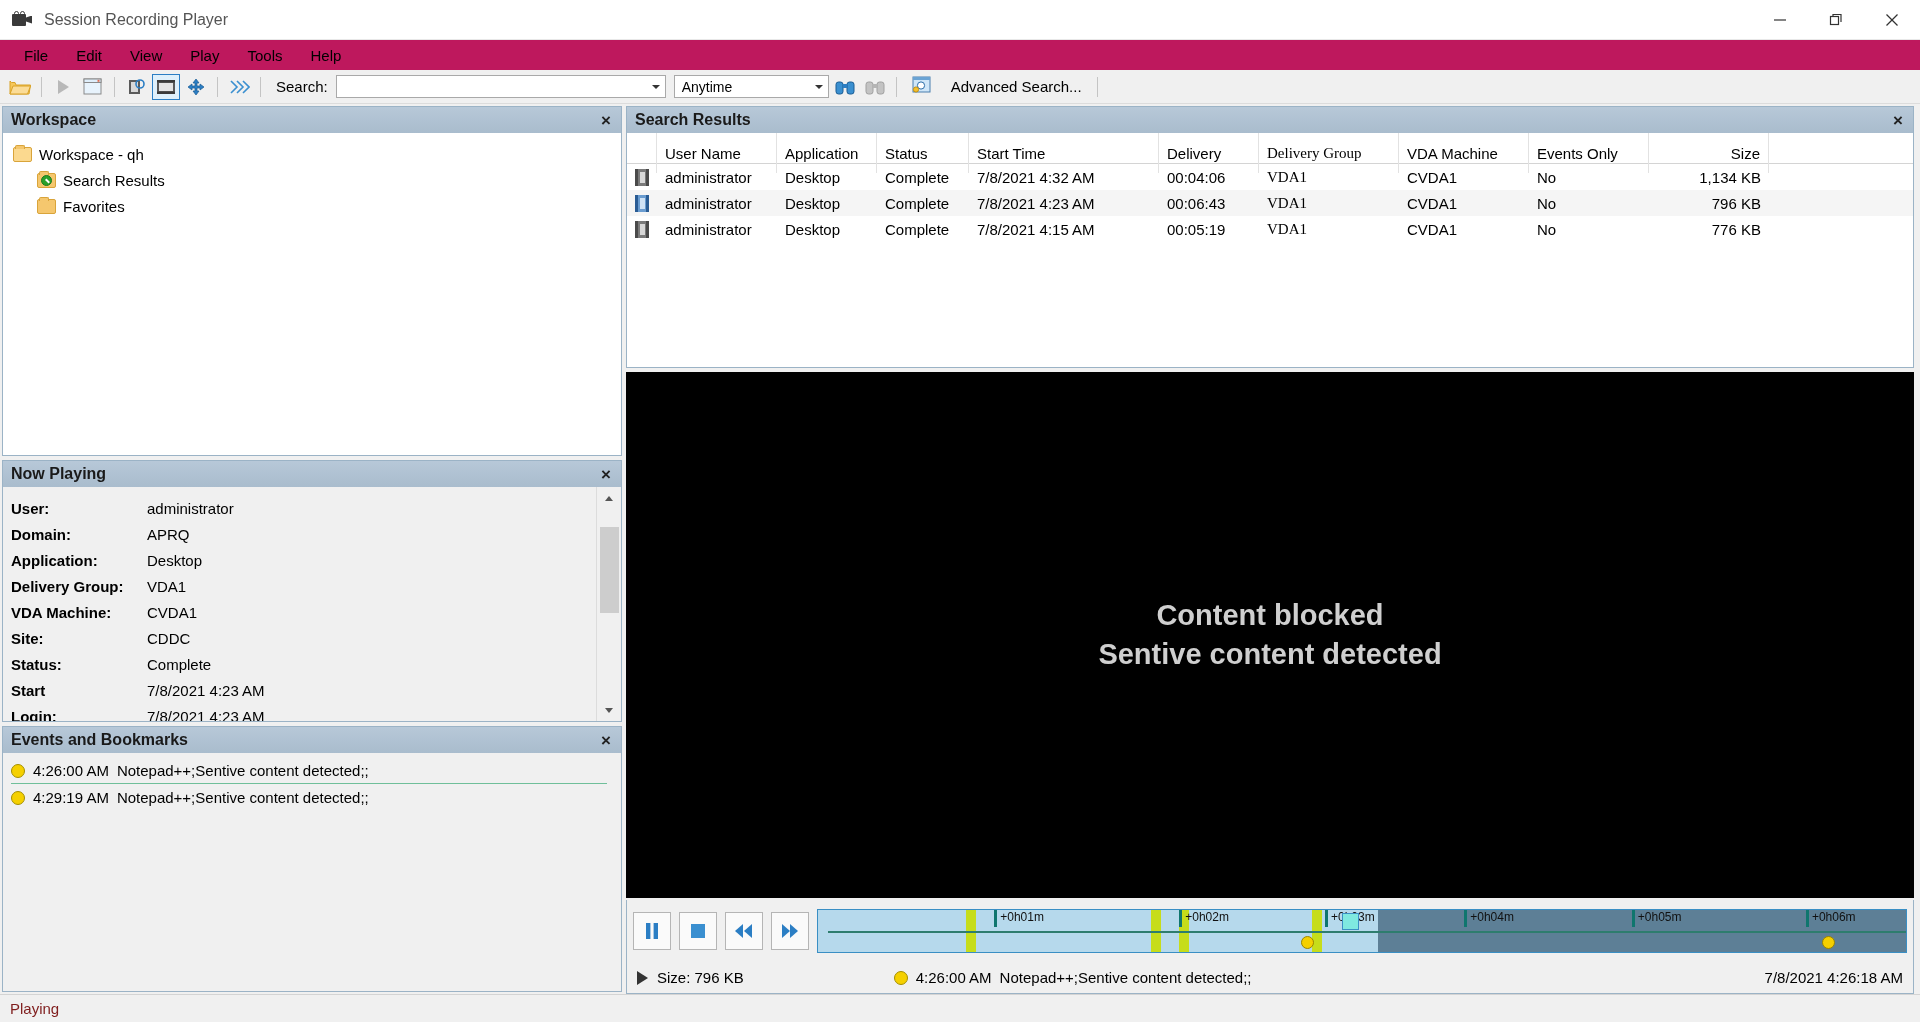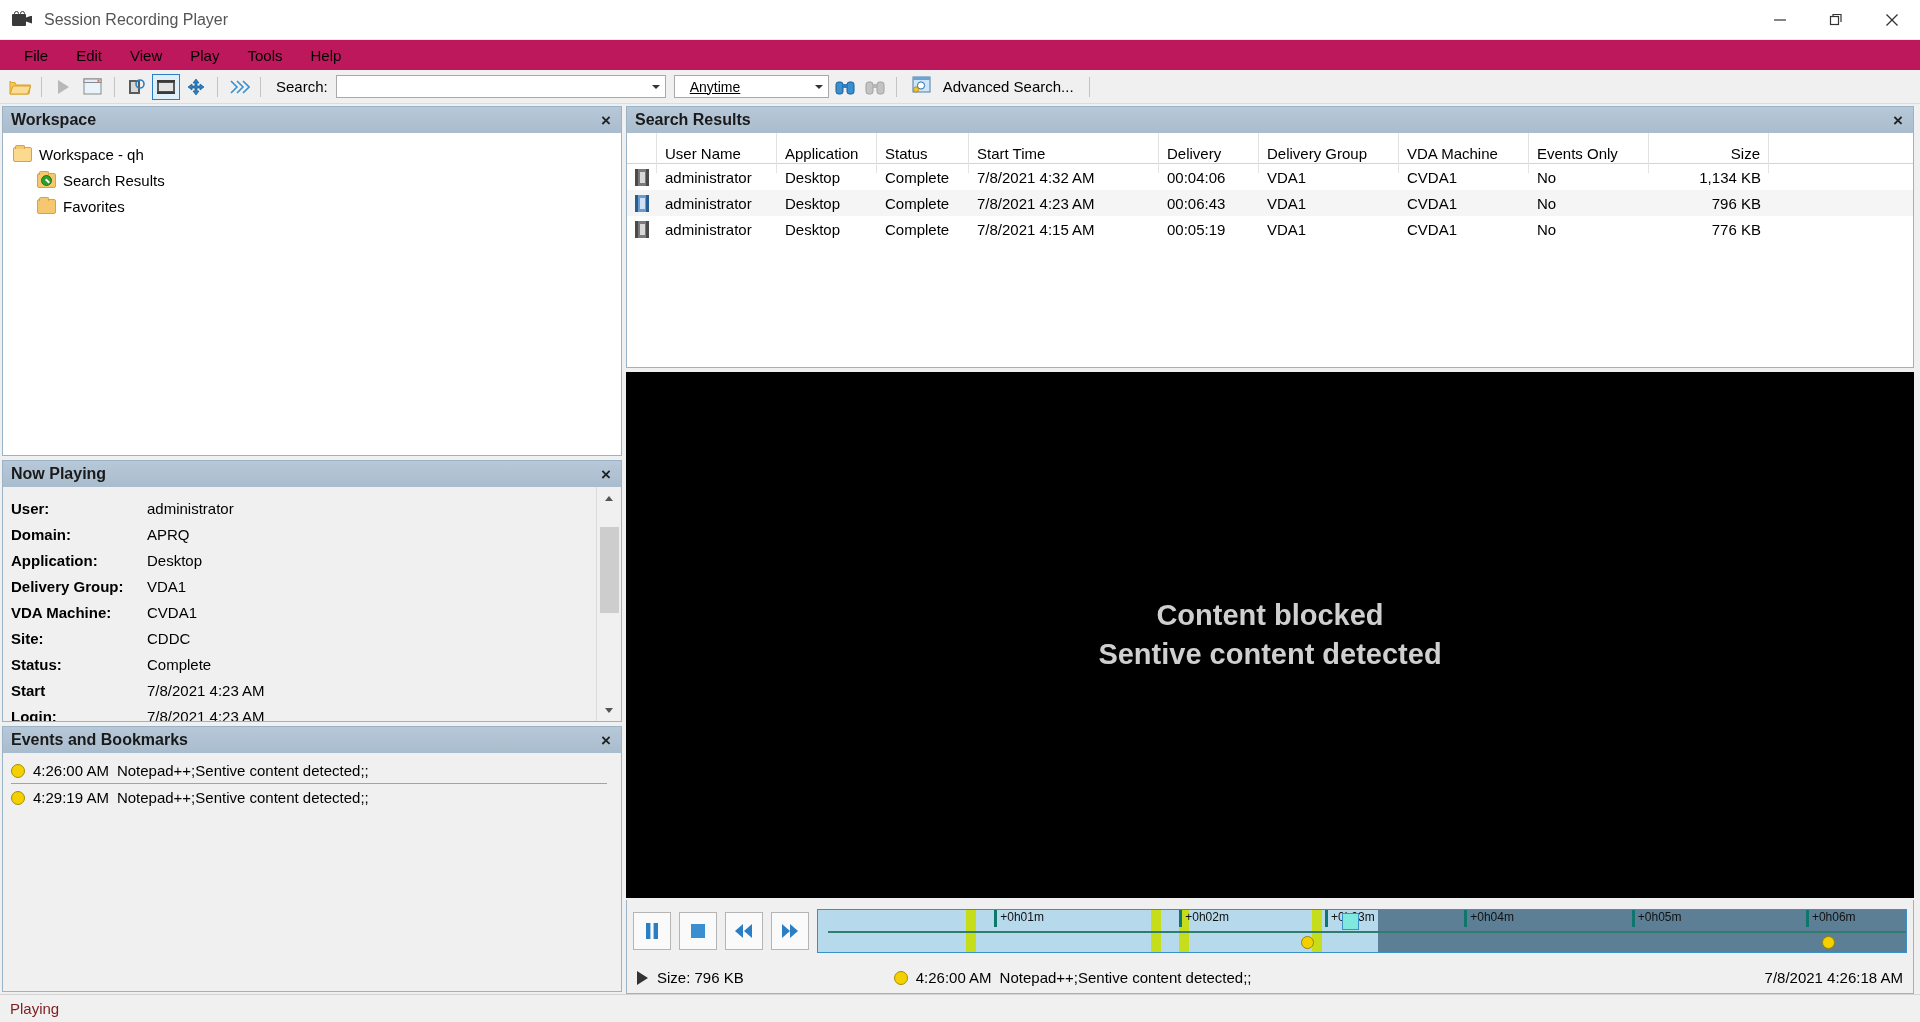--- a/index.html
+++ b/index.html
@@ -48,24 +48,24 @@
   }
   .search-combo input { flex:1; border:none; outline:none; height:21px; font-size:14px; padding-left:4px;
                         font-family:"Liberation Sans", sans-serif; }
   .cb-arrow { width:17px; height:21px; display:flex; align-items:center; justify-content:center; }
   .cb-arrow i { width:0;height:0;border-left:4px solid transparent;border-right:4px solid transparent;border-top:4px solid #333; display:block;}
 
   .time-combo {
     width: 155px; height: 23px; background:#fff; border:1px solid #a9a9a9;
     display:flex; align-items:center; margin-left:6px;
   }
-  .time-combo span { flex:1; font-size:14px; padding-left:15px; color:#000;text-decoration:underline; }
+  .time-combo span { flex:1; font-size:14px; padding-left:7px; color:#000; }
 
   .bino { width:28px; height:26px; display:flex; align-items:center; justify-content:center; }
-  .adv-btn { display:flex; align-items:center; gap:11px; padding:2px 8px; height:26px; }
+  .adv-btn { display:flex; align-items:center; gap:19px; padding:2px 8px; height:26px; }
   .adv-btn span { font-size:15px; }
 
   
   .body { flex: 1; display: flex; min-height: 0; }
   .left { width: 624px; display: flex; flex-direction: column; background:#f0f0f0; }
   .right { flex: 1; display: flex; flex-direction: column; background:#f0f0f0; padding-right:4px;}
 
   .pane { border: 1px solid #9bb3c6; background:#fff; margin:2px; display:flex; flex-direction:column; min-height:0;}
   .pane-header {
     height: 26px; background: linear-gradient(to bottom,#b7c8d8,#a9bccd);
@@ -117,21 +117,21 @@
         border-right:1px solid #e2e2e2; height:40px; }
   .tr { display:flex; height:26px; align-items:center; }
   .tr.alt { background:#f5f5f5; }
   .td { font-size:15px; color:#000; padding:0 8px; display:flex; align-items:center; height:26px; overflow:hidden; white-space:nowrap;}
   .c-ico{width:30px;flex:0 0 30px;justify-content:center;}
   .c-user{width:120px;flex:0 0 120px;}
   .c-app{width:100px;flex:0 0 100px;}
   .c-status{width:92px;flex:0 0 92px;}
   .c-start{width:190px;flex:0 0 190px;}
   .c-dur{width:100px;flex:0 0 100px;}
-  .c-dg{width:140px;flex:0 0 140px;}
+  .c-dg{width:140px;flex:0 0 140px;font-family:Liberation Serif, serif;}
   .c-vda{width:130px;flex:0 0 130px;}
   .c-eo{width:120px;flex:0 0 120px;}
   .c-size{width:120px;flex:0 0 120px;justify-content:flex-end;}
   .rec-ico{width:15px;height:17px;background:#7a7a7a;border-left:3px solid #4a4a4a;border-right:3px solid #4a4a4a;position:relative;}
   .rec-ico:after{content:'';position:absolute;left:2px;top:3px;width:5px;height:11px;background:#d8d8d8;}
   .rec-ico.blue{background:#6a9cd0;border-left-color:#2a5c94;border-right-color:#2a5c94;}
   .rec-ico.blue:after{background:#cfe2f5;}
 
   
   .viewer { flex:1; background:#000; margin:2px; display:flex; align-items:center; justify-content:center;

